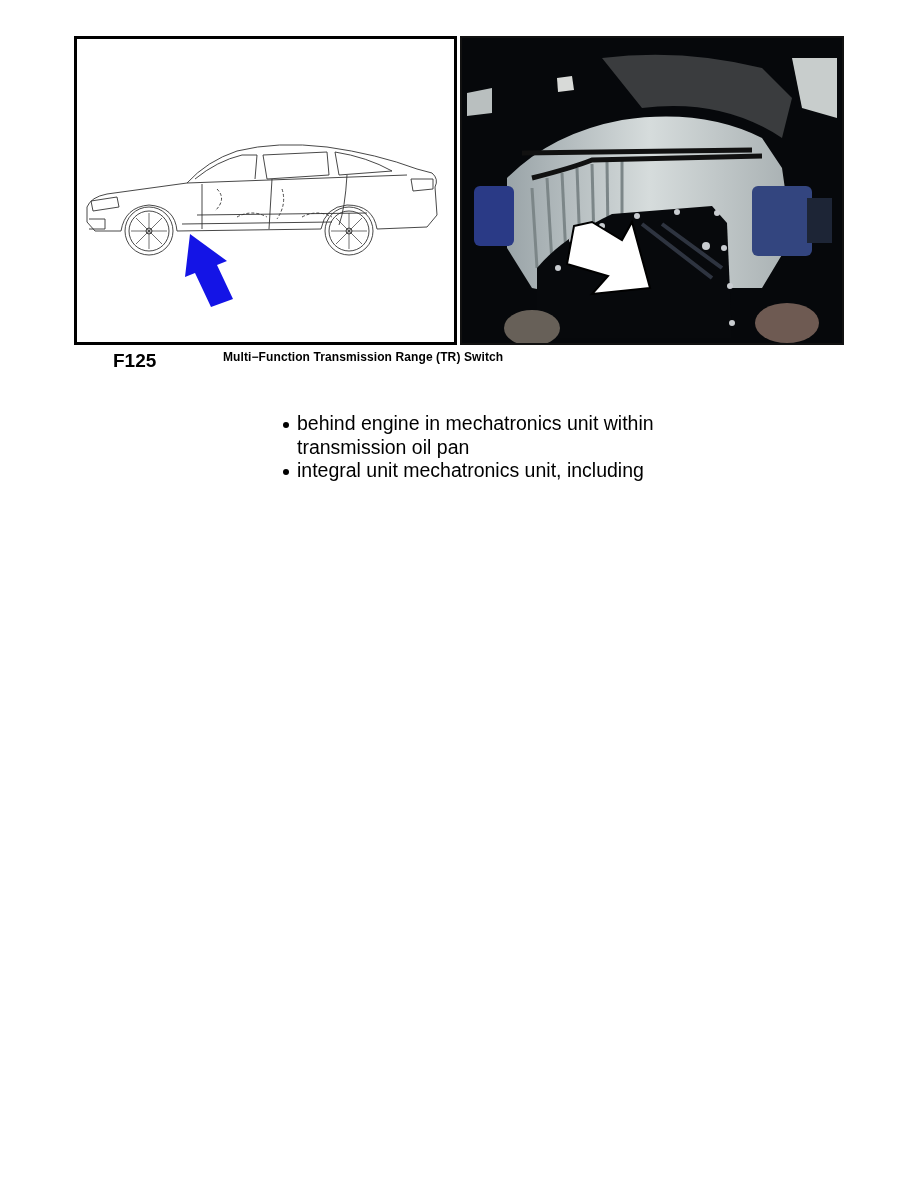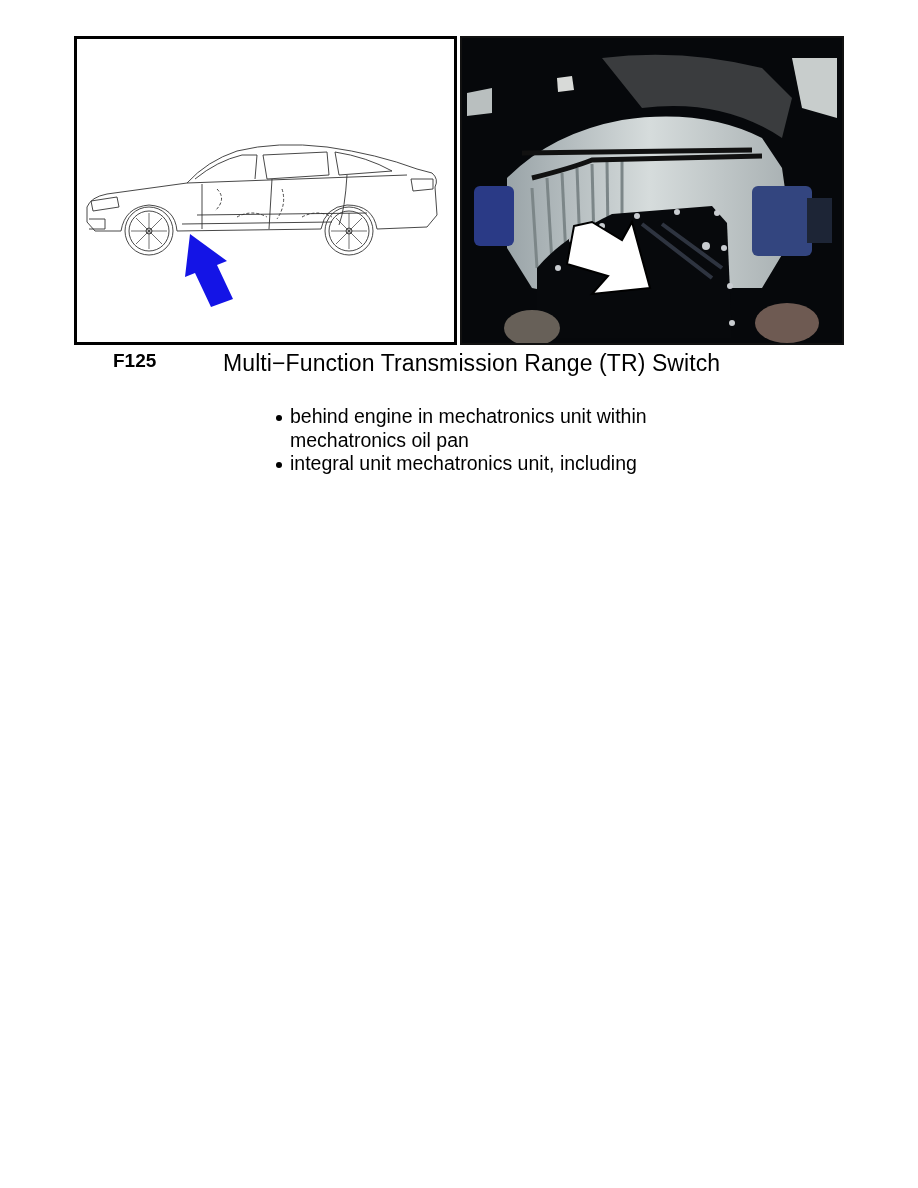--- a/index.html
+++ b/index.html
@@ -4,22 +4,22 @@
   <style>
     html, body { margin: 0; padding: 0; background: #ffffff; }
     body { width: 918px; height: 1188px; position: relative; overflow: hidden;
            font-family: "Liberation Sans", sans-serif; color: #000; }
     .panel { position: absolute; box-sizing: border-box; border: 3px solid #000; overflow: hidden; }
     #panel-left { left: 74px; top: 36px; width: 383px; height: 309px; background: #fff; }
     #panel-right { left: 460px; top: 36px; width: 384px; height: 309px; background: #05070a; border-width: 2px; border-color: #111; }
     .panel svg { position: absolute; left: 0; top: 0; width: 100%; height: 100%; }
     .caption-row { position: absolute; top: 350px; left: 0; width: 918px; height: 28px; }
     .caption-code { position: absolute; left: 113px; top: 0; font-weight: bold; font-size: 19px; }
-    .caption-title { position: absolute; left: 223px; top: 0; font-weight: normal; font-size: 23px; letter-spacing: 0.1px; }
-    .bullets { position: absolute; left: 273px; top: 405px; width: 430px; list-style: none; margin: 0; padding: 0; font-size: 19.5px; line-height: 23.5px; }
+    .caption-title { position: absolute; left: 223px; top: 0; font-weight: bold; font-size: 12px; letter-spacing: 0.1px; }
+    .bullets { position: absolute; left: 273px; top: 405px; width: 430px; list-style: none; margin: 7px; padding: 0; font-size: 19.5px; line-height: 23.5px; }
     .bullets li { position: relative; padding-left: 17px; }
     .bullets li .dot { position: absolute; left: 3px; top: 10px; width: 6px; height: 6px; border-radius: 50%; background: #000; }
   </style>
 </head>
 <body>
 
 <div id="panel-left" class="panel">
   <svg viewBox="0 0 377 303">
     <g fill="none" stroke="#333" stroke-width="0.9">
 
@@ -122,19 +122,19 @@
 
 <div class="caption-row">
   <span class="caption-code">F125</span>
   <span class="caption-title">Multi−Function Transmission Range (TR) Switch</span>
 </div>
 
 <ul class="bullets">
   <li>
     <span class="dot"></span>
     <span>behind engine in mechatronics unit within</span><br>
-    <span>mechatronics oil pan</span>
+    <span>transmission oil pan</span>
   </li>
   <li>
     <span class="dot"></span>
     <span>integral unit mechatronics unit, including</span><br>
   </li>
 </ul>
 
 </body></html>

